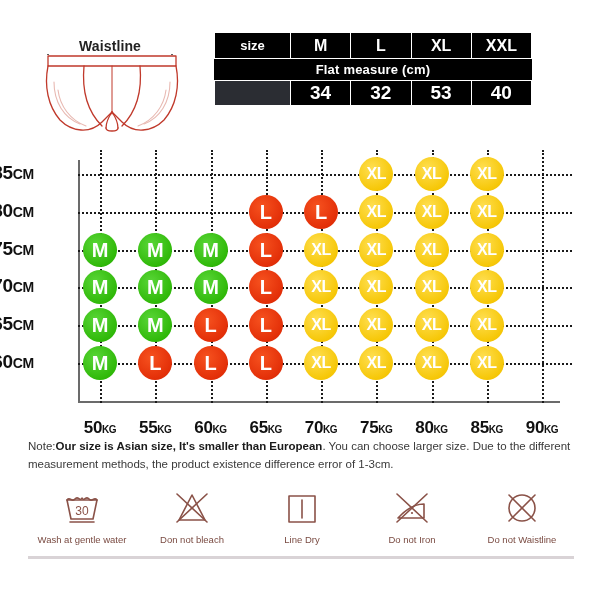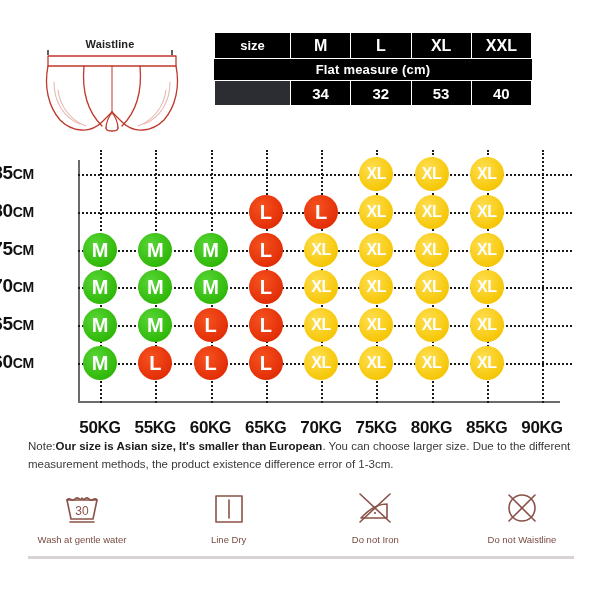--- a/index.html
+++ b/index.html
@@ -35,21 +35,21 @@
     top: 8px;
     width: 128px;
     height: 18px;
   }
   #waistline-label {
     position: absolute;
     left: 0;
     top: 0;
     width: 100%;
     text-align: center;
-    font-size: 11px;
+    font-size: 14px;
     font-weight: 700;
     color: #222;
     letter-spacing: 0.1px;
     background: #fff;
   }
 
   
   #measure-table {
     position: absolute;
     left: 214px;
@@ -76,21 +76,21 @@
     border-right: 1px solid #000;
   }
   #measure-table .head-cell {
     font-size: 16px;
     height: 25px;
   }
   #measure-table .head-cell.size-label {
     font-size: 13px;
   }
   #measure-table .data-cell {
-    font-size: 15px;
+    font-size: 19px;
     height: 24px;
   }
   #measure-table .blank-cell {
     background: #2b2d33;
   }
   #measure-table col.c0 { width: 76px; }
 
   
   #chart {
     position: absolute;
@@ -153,21 +153,21 @@
     top: 258px;
     width: 70px;
     margin-left: -35px;
     text-align: center;
     font-size: 17px;
     font-weight: 700;
     color: #111;
     white-space: nowrap;
     letter-spacing: -0.4px;
   }
-  .x-tick .unit { font-size: 16px; }
+  .x-tick .unit { font-size: 10px; }
 
   .size-dot {
     position: absolute;
     width: 34px;
     height: 34px;
     margin-left: -17px;
     margin-top: -17px;
     border-radius: 50%;
     color: #ffffff;
     font-weight: 700;
@@ -397,20 +397,30 @@
         <g fill="none" stroke="#8a5248" stroke-width="1.6" stroke-linejoin="round" stroke-linecap="round">
           <path d="M8 12 L38 12 L34 31 L12 31 Z"></path>
           <path d="M8 12 C11 8, 13 15, 16 11 C19 7, 21 14, 23 10 C25 14, 27 7, 30 11 C33 15, 35 8, 38 12"></path>
           <path d="M11 34 L35 34"></path>
         </g>
         <text x="23" y="27" text-anchor="middle" font-family="Liberation Sans, sans-serif" font-size="12" fill="#8a5248">30</text>
       </svg>
       <div class="care-caption">Wash at gentle water</div>
     </div>
 
+    <div class="care-item">
+      <svg class="care-glyph" viewBox="0 0 46 40">
+        <g fill="none" stroke="#8a5248" stroke-width="1.6" stroke-linejoin="round" stroke-linecap="round">
+          <path d="M23 7 L36 32 L10 32 Z"></path>
+          <path d="M8 6 L38 34"></path>
+          <path d="M38 6 L8 34"></path>
+        </g>
+      </svg>
+      <div class="care-caption">Don not bleach</div>
+    </div>
 
     <div class="care-item">
       <svg class="care-glyph" viewBox="0 0 46 40">
         <g fill="none" stroke="#8a5248" stroke-width="1.6" stroke-linejoin="round" stroke-linecap="round">
           <rect x="10" y="8" width="26" height="26"></rect>
           <path d="M23 12 L23 30"></path>
         </g>
       </svg>
       <div class="care-caption">Line Dry</div>
     </div>

